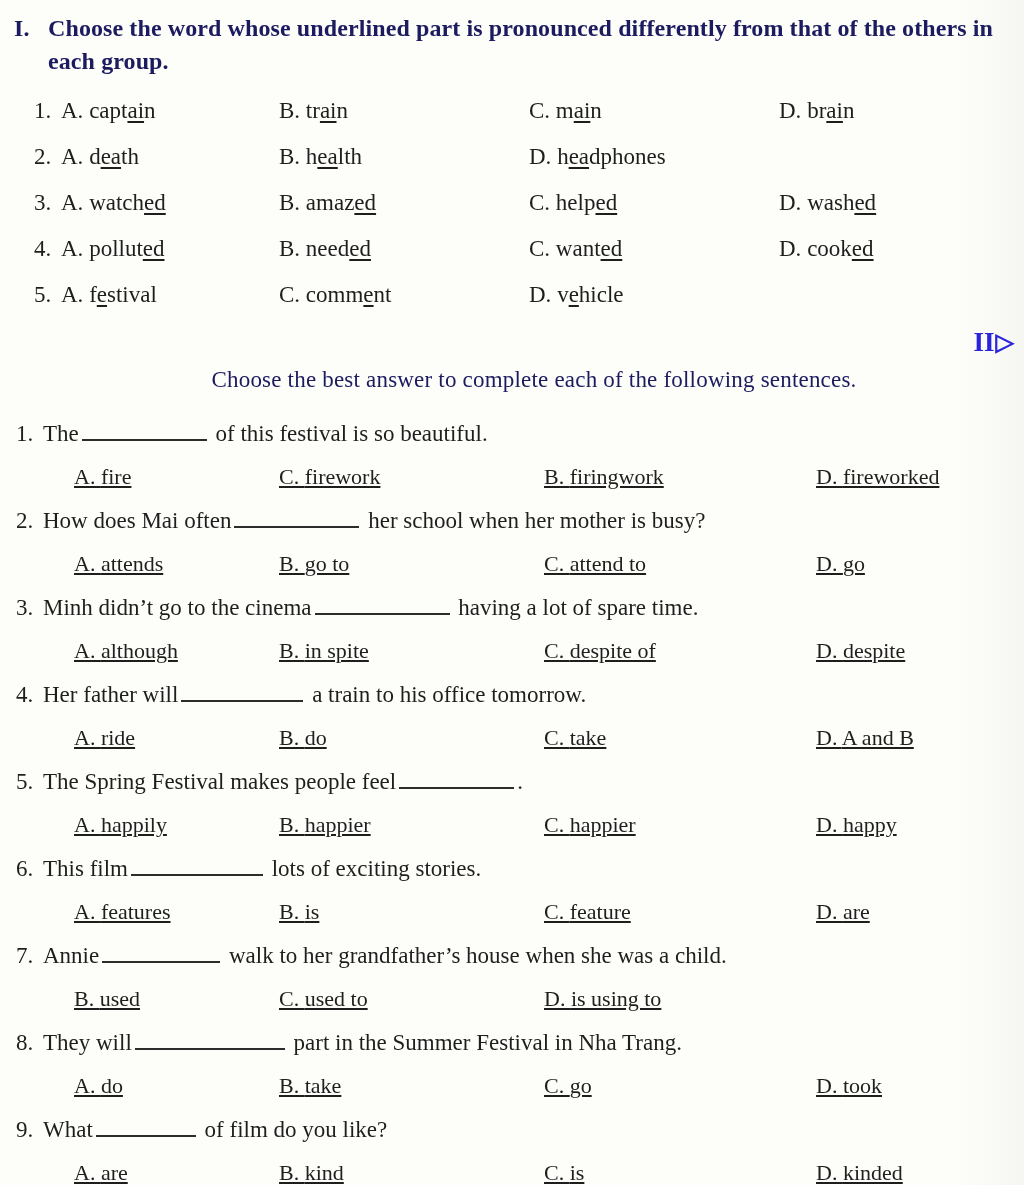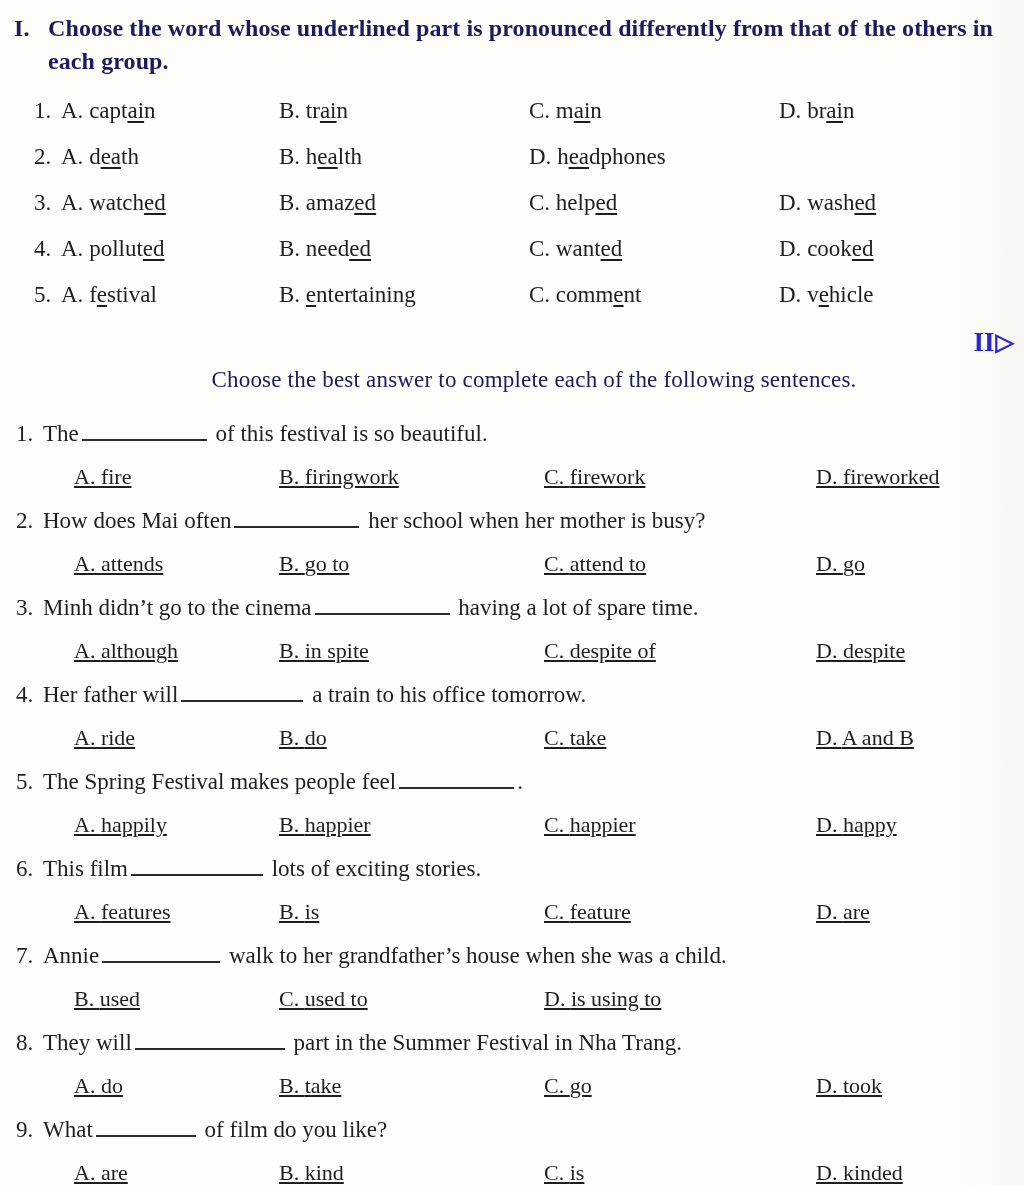--- a/index.html
+++ b/index.html
@@ -121,40 +121,39 @@
         <div class="cell"><span>D. </span><span class="word"><span>wash</span><span class="u">ed</span></span></div>
       </div>
       <div class="s1-row">
         <div class="cell"><span class="qnum">4. </span><span>A. </span><span class="word"><span>pollut</span><span class="u">ed</span></span></div>
         <div class="cell"><span>B. </span><span class="word"><span>need</span><span class="u">ed</span></span></div>
         <div class="cell"><span>C. </span><span class="word"><span>want</span><span class="u">ed</span></span></div>
         <div class="cell"><span>D. </span><span class="word"><span>cook</span><span class="u">ed</span></span></div>
       </div>
       <div class="s1-row">
         <div class="cell"><span class="qnum">5. </span><span>A. </span><span class="word"><span>f</span><span class="u">e</span><span>stival</span></span></div>
-        <div class="cell"><span>B. </span><span class="word"><span class="u">e</span><span>ntertaining</span></span></div>
         <div class="cell"><span>C. </span><span class="word"><span>comm</span><span class="u">e</span><span>nt</span></span></div>
         <div class="cell"><span>D. </span><span class="word"><span>v</span><span class="u">e</span><span>hicle</span></span></div>
       </div>
     </div>
 
   <div class="marker2" style="color: rgb(39, 34, 221);">
     <span>II</span>
     <span class="tri">▷</span>
   </div>
 
   <div class="heading2" style="color: rgb(28, 27, 95);">Choose the best answer to complete each of the following sentences.</div>
 
   <div class="s2-questions">
       <div class="q-block">
         <div class="stem"><span class="qnum">1. </span><span>The</span><span class="blank" style="width: 125px;"></span><span> of this festival is so beautiful.</span></div>
         <div class="opts">
           <div class="cell"><span>A. </span><span>fire</span></div>
+          <div class="cell"><span>C. </span><span>firework</span></div>
           <div class="cell"><span>B. </span><span>firingwork</span></div>
-          <div class="cell"><span>C. </span><span>firework</span></div>
           <div class="cell"><span>D. </span><span>fireworked</span></div>
         </div>
       </div>
       <div class="q-block">
         <div class="stem"><span class="qnum">2. </span><span>How does Mai often</span><span class="blank" style="width: 125px;"></span><span> her school when her mother is busy?</span></div>
         <div class="opts">
           <div class="cell"><span>A. </span><span>attends</span></div>
           <div class="cell"><span>B. </span><span>go to</span></div>
           <div class="cell"><span>C. </span><span>attend to</span></div>
           <div class="cell"><span>D. </span><span>go</span></div>

